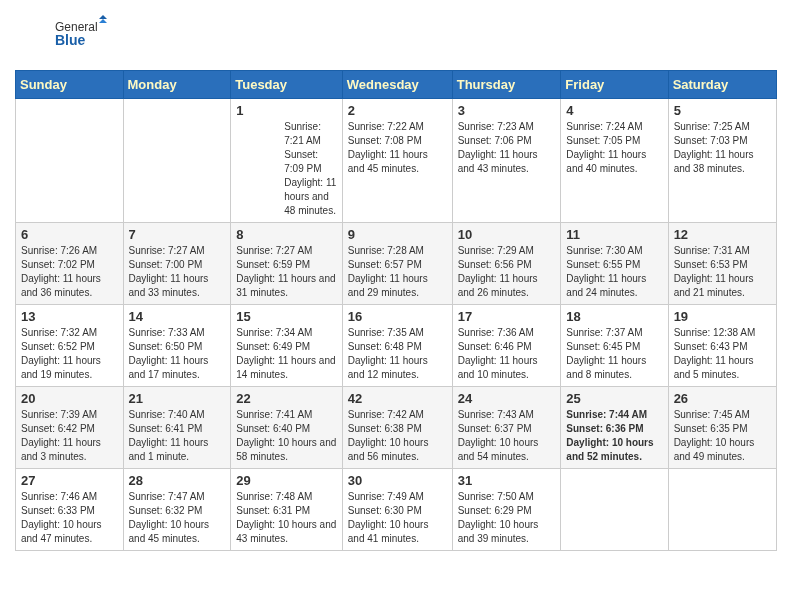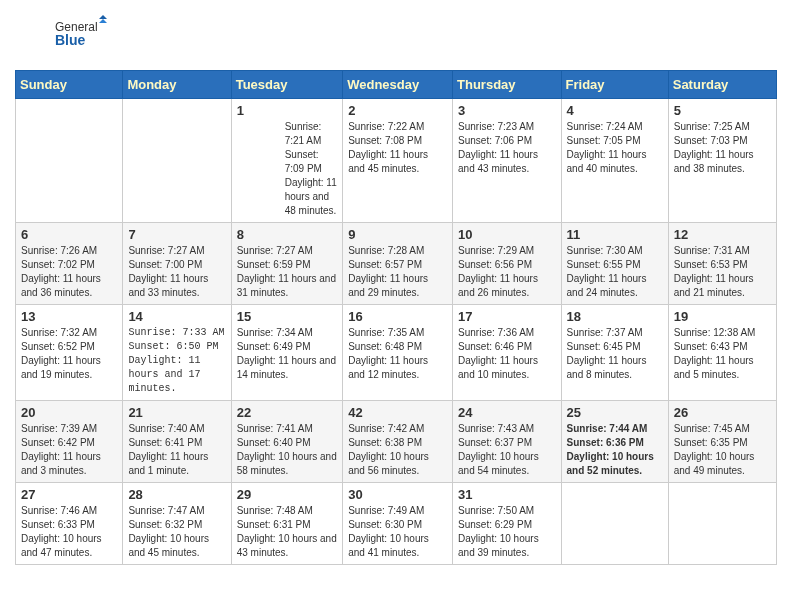--- a/index.html
+++ b/index.html
@@ -187,21 +187,21 @@
       </tr>
       <tr>
         <td>
           <span class="day-number">13</span>
           <div class="day-info" style="white-space: pre-line;">Sunrise: 7:32 AM
 Sunset: 6:52 PM
 Daylight: 11 hours and 19 minutes.</div>
         </td>
         <td>
           <span class="day-number">14</span>
-          <div class="day-info" style="white-space: pre-line; font-family: Liberation Mono, monospace;">Sunrise: 7:33 AM
+          <div class="day-info" style="white-space: pre-line;">Sunrise: 7:33 AM
 Sunset: 6:50 PM
 Daylight: 11 hours and 17 minutes.</div>
         </td>
         <td>
           <span class="day-number">15</span>
           <div class="day-info" style="white-space: pre-line;">Sunrise: 7:34 AM
 Sunset: 6:49 PM
 Daylight: 11 hours and 14 minutes.</div>
         </td>
         <td>

